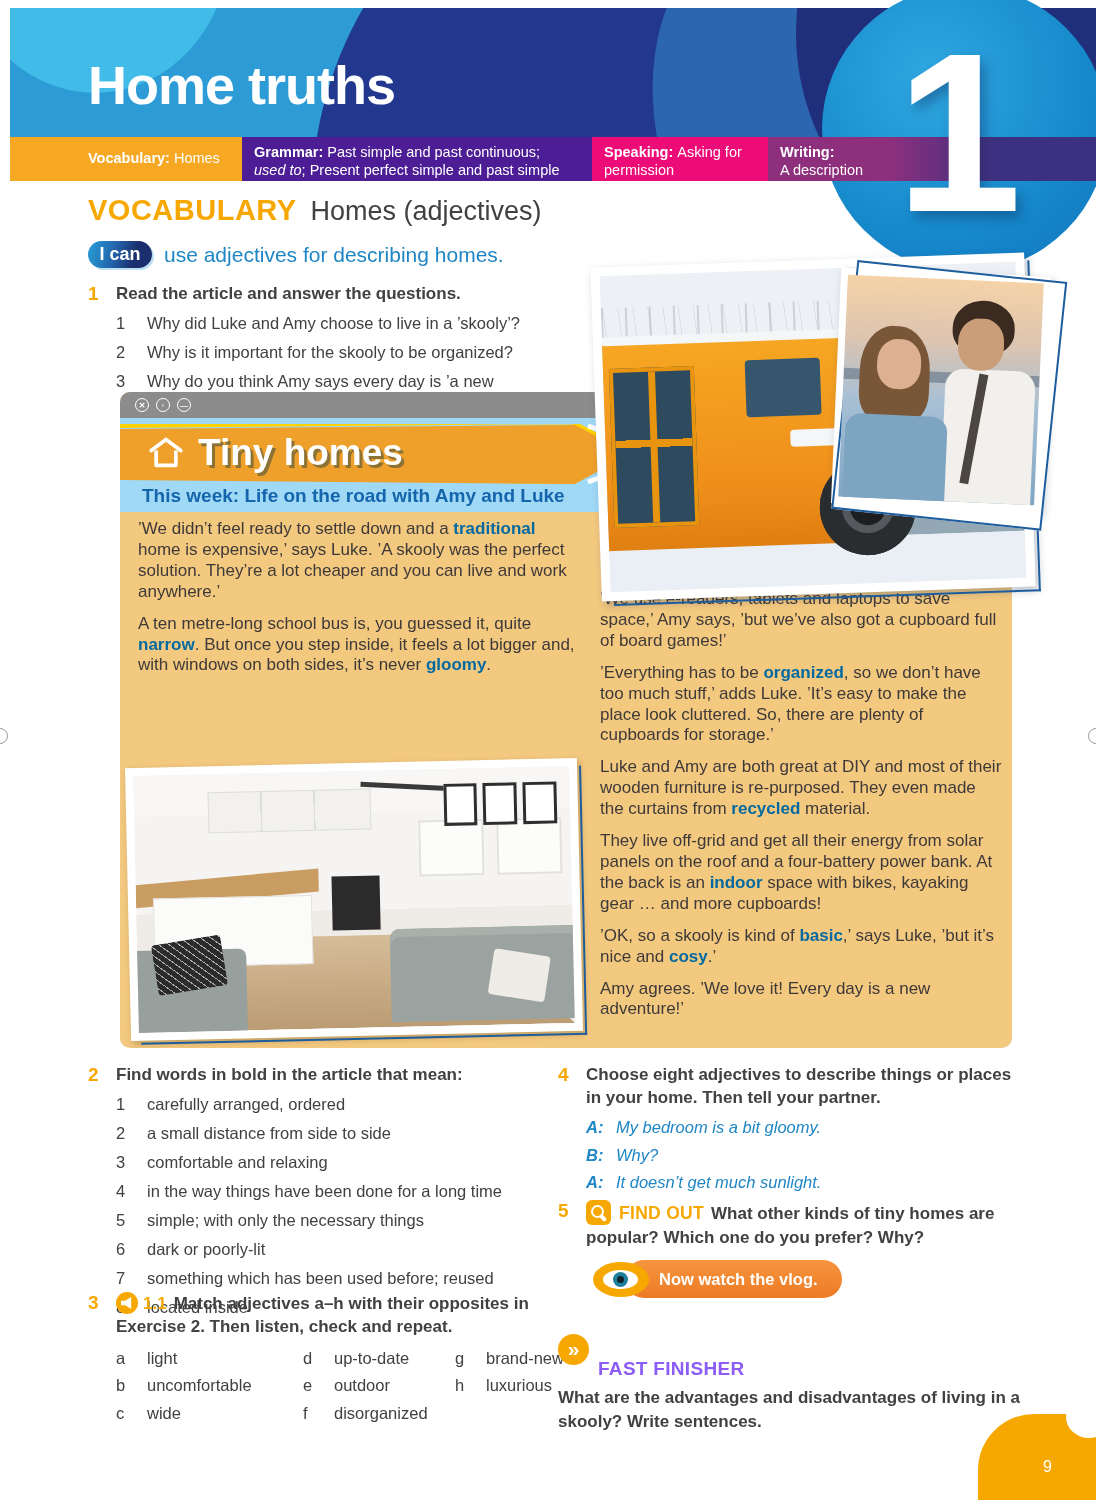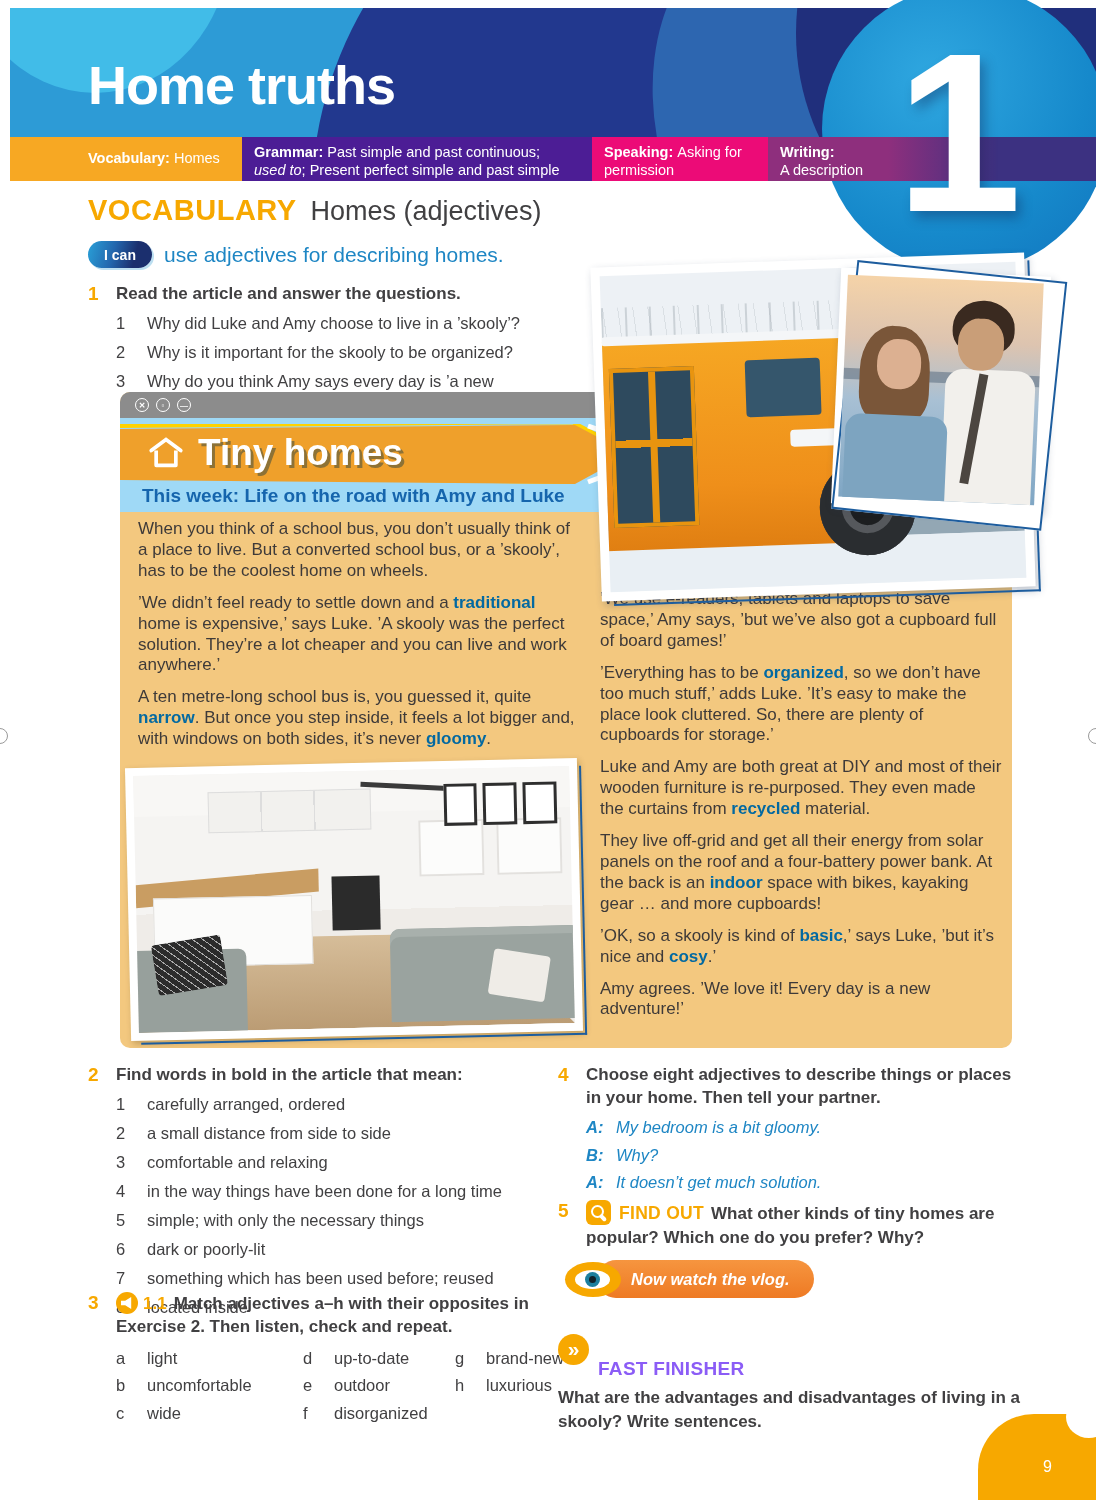--- a/index.html
+++ b/index.html
@@ -27,21 +27,21 @@
   .sw{flex:1;background:linear-gradient(90deg,#8E2F7D 0,#8E2F7D 120px,#3C3181 230px);}
   .s-line{display:block;}
   .one{position:absolute;left:896px;top:20px;font-size:226px;font-weight:800;color:#fff;line-height:1;
      text-shadow:5px 7px 12px rgba(15,40,90,.38);z-index:3;}
 
   
   .sechead{position:absolute;left:88px;top:194px;}
   .sechead .t1{color:#F7A800;font-size:29px;font-weight:800;letter-spacing:.5px;}
   .sechead .t2{color:#414042;font-size:27px;margin-left:14px;font-weight:400;}
   .ican{position:absolute;left:88px;top:241px;display:flex;align-items:center;}
-  .ican-badge{width:64px;height:27px;border-radius:16px;color:#fff;font-weight:700;font-size:14px;
+  .ican-badge{width:64px;height:27px;border-radius:16px;color:#fff;font-weight:700;font-size:18px;
      display:flex;align-items:center;justify-content:center;gap:3px;
      background:linear-gradient(105deg,#29a0d8 0%,#2366ad 40%,#1b2f6e 72%);
      box-shadow:2px 2px 0 rgba(160,210,235,.7);}
   .ican-text{margin-left:12px;color:#1E86C4;font-size:21px;}
 
   
   .ex{position:absolute;padding-left:28px;box-sizing:border-box;}
   .ex .num{position:absolute;left:0;top:0;color:#F7A800;font-weight:800;font-size:19px;}
   .ex-h{font-weight:700;font-size:17px;line-height:1.35;color:#414042;}
   .nrow{display:flex;margin-top:7.5px;font-size:16.5px;line-height:1.3;}
@@ -149,21 +149,21 @@
   .ex5{left:558px;top:1200px;width:454px;}
   .ex5-text{font-weight:700;font-size:17px;line-height:1.4;color:#414042;}
   .findout-badge{display:inline-block;width:25px;height:25px;border-radius:6px;background:#F7A800;
      position:relative;vertical-align:-6px;margin-right:8px;}
   .findout-badge::before{content:"";position:absolute;left:5px;top:5px;width:9px;height:9px;
      border:2.5px solid #fff;border-radius:50%;}
   .findout-badge::after{content:"";position:absolute;left:15px;top:14px;width:3.5px;height:8px;
      background:#fff;border-radius:2px;transform:rotate(-45deg);}
   .findout-label{color:#F7A800;font-weight:800;font-size:17.5px;margin-right:7px;letter-spacing:.3px;}
 
-  .vlog{position:absolute;left:565px;top:1260px;display:flex;align-items:center;font-style:italic;}
+  .vlog{position:absolute;left:593px;top:1260px;display:flex;align-items:center;}
   .eye{position:relative;width:56px;height:35px;border-radius:50%;background:#F7A800;z-index:1;flex:none;}
   .eye-white{position:absolute;left:10px;top:8px;width:35px;height:19px;border-radius:50%;background:#fff;}
   .eye-iris{position:absolute;left:20px;top:10px;width:15px;height:15px;border-radius:50%;background:#1c7f9e;}
   .eye-pupil{position:absolute;left:24px;top:14px;width:7px;height:7px;border-radius:50%;background:#10222b;}
   .vlog-pill{height:38px;margin-left:-24px;padding:0 24px 0 34px;border-radius:20px;
      background:linear-gradient(180deg,#f6953f,#ee7a24);color:#fff;font-weight:700;font-size:16.5px;
      display:flex;align-items:center;}
 
   .ff{position:absolute;left:558px;top:1318px;width:475px;}
   .ff-head{display:flex;align-items:center;gap:9px;}
@@ -261,21 +261,20 @@
       <div class="banner-text">
         <svg width="36" height="32" viewBox="0 0 28 26">
           <path d="M2 11 L14 2 L26 11" fill="none" stroke="#fff" stroke-width="3" stroke-linecap="round"></path>
           <path d="M6 11 V23 H22 V11" fill="none" stroke="#fff" stroke-width="3" stroke-linejoin="round"></path>
         </svg>
         <span>Tiny homes</span>
       </div>
       <div class="strap">This week: Life on the road with Amy and Luke</div>
     </div>
     <div class="acol-l">
-        <p class="apara">When you think of a school bus, you don’t usually think of a place to live. But a converted school bus, or a ’skooly’, has to be the coolest home on wheels.</p>
         <p class="apara">’We didn’t feel ready to settle down and a <b>traditional</b> home is expensive,’ says Luke. ’A skooly was the perfect solution. They’re a lot cheaper and you can live and work anywhere.’</p>
         <p class="apara">A ten metre-long school bus is, you guessed it, quite <b>narrow</b>. But once you step inside, it feels a lot bigger and, with windows on both sides, it’s never <b>gloomy</b>.</p>
       </div>
     <div class="acol-r">
         <p class="apara">’We use e-readers, tablets and laptops to save space,’ Amy says, ’but we’ve also got a cupboard full of board games!’</p>
         <p class="apara">’Everything has to be <b>organized</b>, so we don’t have too much stuff,’ adds Luke. ’It’s easy to make the place look cluttered. So, there are plenty of cupboards for storage.’</p>
         <p class="apara">Luke and Amy are both great at DIY and most of their wooden furniture is re-purposed. They even made the curtains from <b>recycled</b> material.</p>
         <p class="apara">They live off-grid and get all their energy from solar panels on the roof and a four-battery power bank. At the back is an <b>indoor</b> space with bikes, kayaking gear … and more cupboards!</p>
         <p class="apara">’OK, so a skooly is kind of <b>basic</b>,’ says Luke, ’but it’s nice and <b>cosy</b>.’</p>
         <p class="apara">Amy agrees. ’We love it! Every day is a new adventure!’</p>
@@ -420,21 +419,21 @@
         <div class="dlg">
           <span class="s">A:</span>
           <span>My bedroom is a bit gloomy.</span>
         </div>
         <div class="dlg">
           <span class="s">B:</span>
           <span>Why?</span>
         </div>
         <div class="dlg">
           <span class="s">A:</span>
-          <span>It doesn’t get much solution.</span>
+          <span>It doesn’t get much sunlight.</span>
         </div>
       </div>
   </div>
 
   <div class="ex ex5">
     <span class="num">5</span>
     <div class="ex5-text">
       <span class="findout-badge"></span><span class="findout-label">FIND OUT</span><span>What other kinds of tiny homes are popular? Which one do you prefer? Why?</span>
     </div>
   </div>

